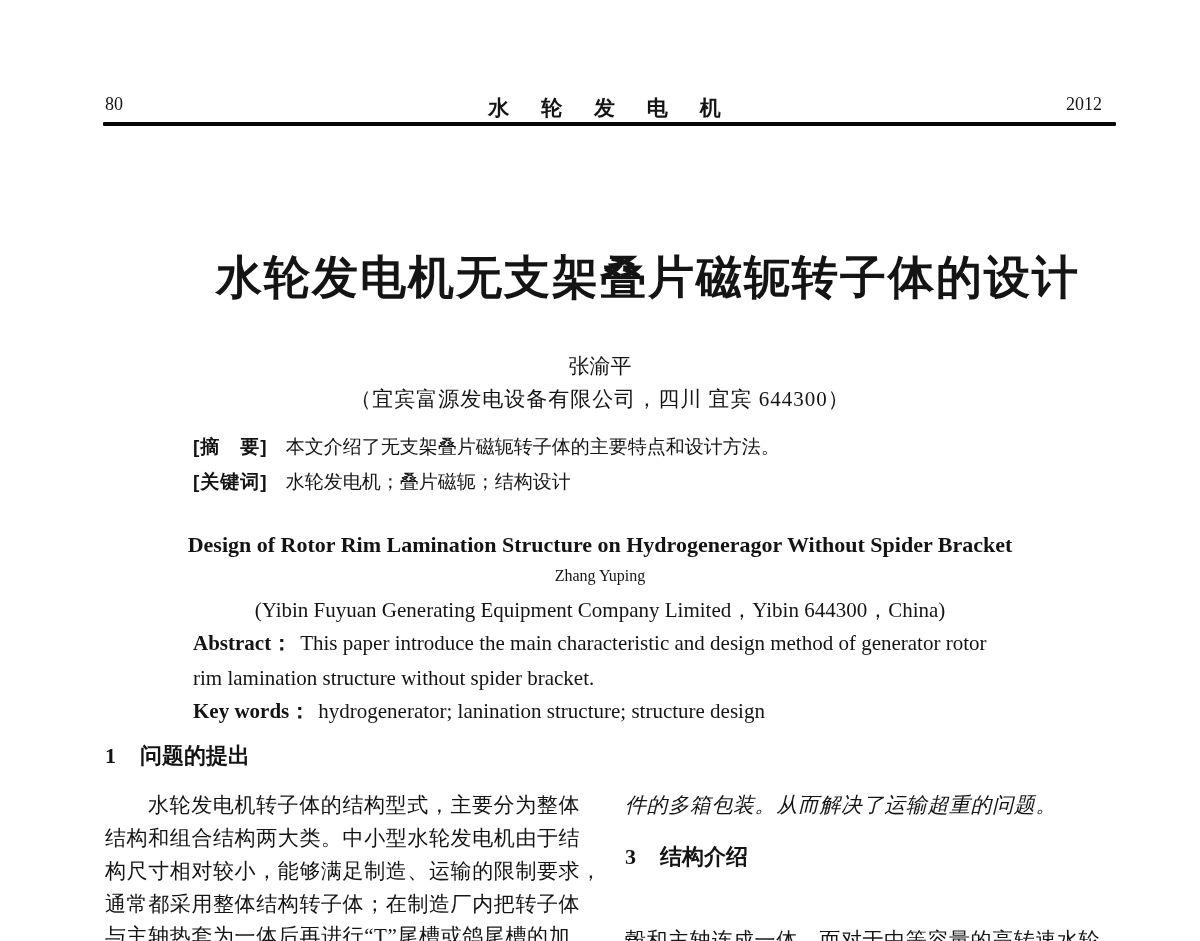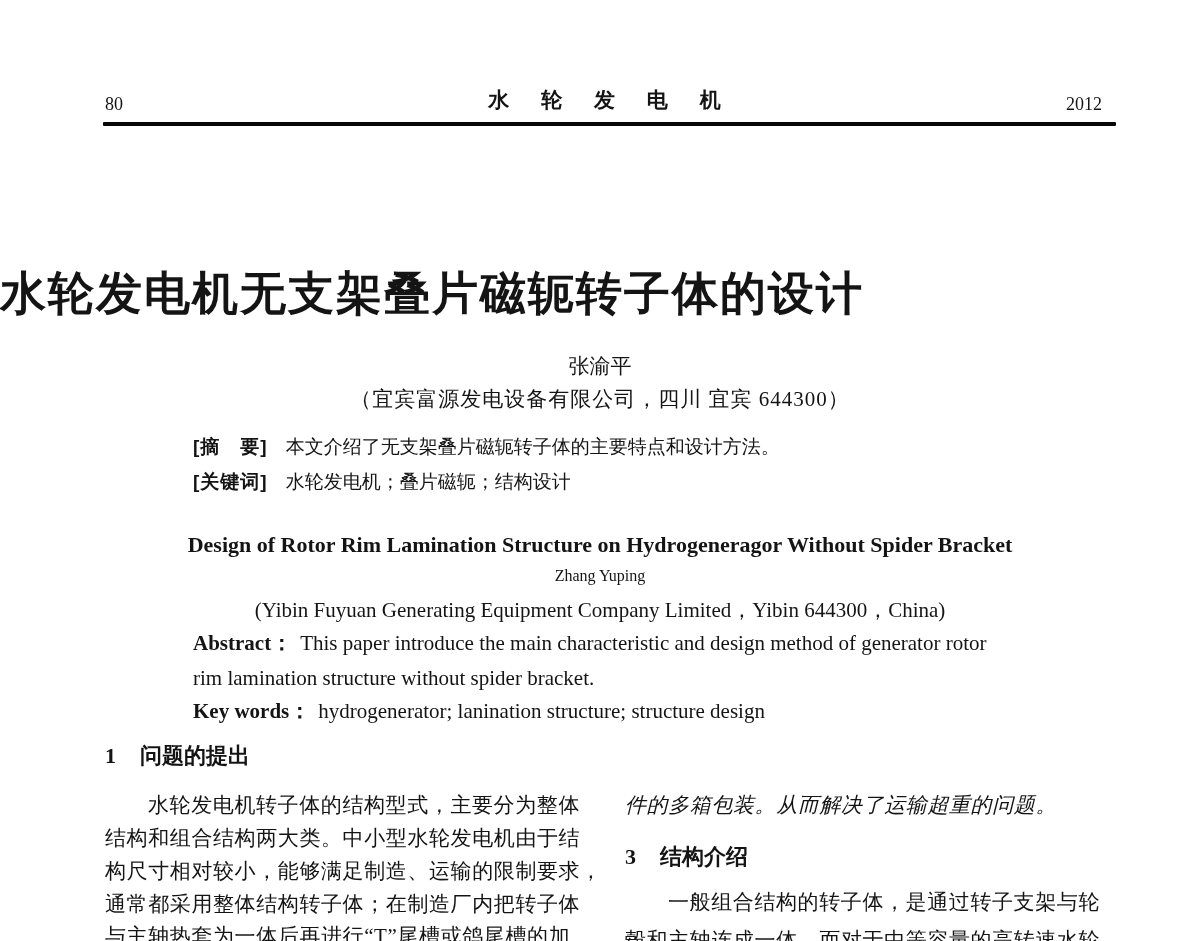--- a/index.html
+++ b/index.html
@@ -11,29 +11,29 @@
     overflow:hidden;
     color:var(--ink,#141414);
     font-family:"Liberation Serif","DejaVu Serif",serif;
   }
   .abs{position:absolute;white-space:nowrap;}
   .serif{font-family:"Liberation Serif","DejaVu Serif",serif;}
   .heiti{font-family:"Liberation Sans","DejaVu Sans",sans-serif;}
 
   
   .page-number{left:105px;top:94px;font-size:18px;}
-  .journal-title{left:105px;top:86px;width:1012px;text-align:center;
+  .journal-title{left:105px;top:94px;width:1012px;text-align:center;
     font-size:21px;font-weight:bold;letter-spacing:13px;}
   .year{top:94px;right:98px;font-size:18px;}
   .head-rule{position:absolute;left:103px;top:122px;width:1013px;height:4px;
     background:#070707;border-radius:1px;}
 
   
-  .title-cn{left:0;top:247px;width:1080px;text-align:left;
-    font-size:46px;font-weight:bold;letter-spacing:2px;margin-top:16px;}
+  .title-cn{left:0;top:247px;width:1080px;text-align:right;
+    font-size:46px;font-weight:bold;letter-spacing:2px;}
   .author-cn{left:0;top:352px;width:1200px;text-align:center;font-size:21px;}
   .affiliation-cn{left:0;top:385px;width:1200px;text-align:center;font-size:21px;letter-spacing:1px;}
 
   .meta-row{display:flex;align-items:baseline;font-size:19px;}
   .meta-row .label-cn{font-weight:bold;margin-right:18px;letter-spacing:1px;}
   .abstract-cn-row{left:193px;top:434px;}
   .keywords-cn-row{left:193px;top:469px;}
   .keywords-cn-row .kw-text{font-family:"Liberation Sans","DejaVu Sans",sans-serif;}
 
   
@@ -105,16 +105,15 @@
   <div class="abs serif body-line lcol l4">通常都采用整体结构转子体；在制造厂内把转子体</div>
   <div class="abs serif body-line lcol l5">与主轴热套为一体后再进行“T”尾槽或鸽尾槽的加</div>
 
   <div class="abs serif body-line rcol r1">件的多箱包装。从而解决了运输超重的问题。</div>
 
   <div class="abs section-heading section3-heading">
     <span class="sec-num">3</span>
     <span>结构介绍</span>
   </div>
 
-  <div class="abs serif body-line rcol r2 indent">一般组合结构的转子体，是通过转子支架与轮</div>
   <div class="abs serif body-line rcol r3">毂和主轴连成一体，而对于中等容量的高转速水轮</div>
 
 </div>
 
 </body></html>

